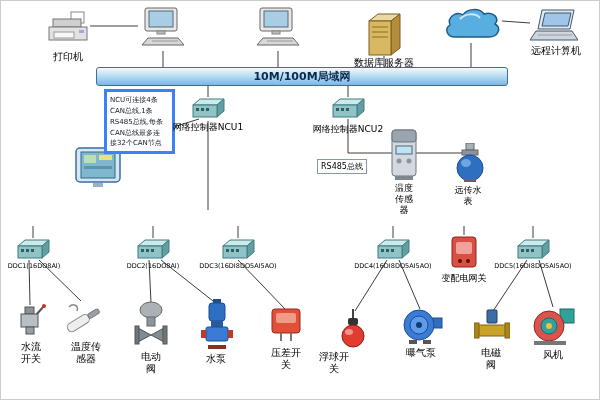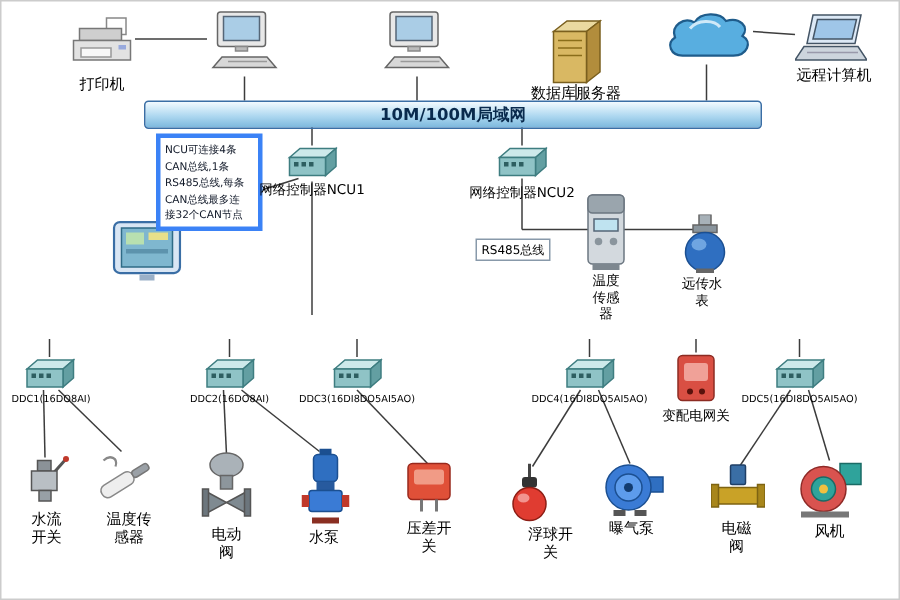--- a/index.html
+++ b/index.html
@@ -327,21 +327,21 @@
   <div class="lbl" style="left:268px;top:346px;width:34px">压差开关</div>
 
   <div class="node" style="left:338px;top:308px">
     <svg width="28" height="40" viewBox="0 0 28 40">
       <path d="M14,0 L14,9" stroke="#444" stroke-width="2"></path>
       <rect x="9" y="9" width="10" height="7" rx="2" fill="#333"></rect>
       <circle cx="14" cy="27" r="11" fill="#e03c31" stroke="#8c1d14"></circle>
       <ellipse cx="10" cy="23" rx="4" ry="3" fill="#f2948f"></ellipse>
     </svg>
   </div>
-  <div class="lbl" style="left:349px;top:350px;width:34px">浮球开关</div>
+  <div class="lbl" style="left:316px;top:350px;width:34px">浮球开关</div>
 
   <div class="node" style="left:400px;top:306px">
     <svg width="42" height="38" viewBox="0 0 42 38">
       <rect x="30" y="11" width="11" height="10" fill="#2f6fc1" stroke="#1b4f91"></rect>
       <circle cx="18" cy="18" r="15" fill="#3a7bd5" stroke="#1b4f91"></circle>
       <circle cx="18" cy="18" r="9" fill="#5d9cec" stroke="#1b4f91"></circle>
       <circle cx="18" cy="18" r="3" fill="#123c70"></circle>
       <rect x="8" y="33" width="8" height="4" fill="#555"></rect>
       <rect x="22" y="33" width="8" height="4" fill="#555"></rect>
     </svg>

